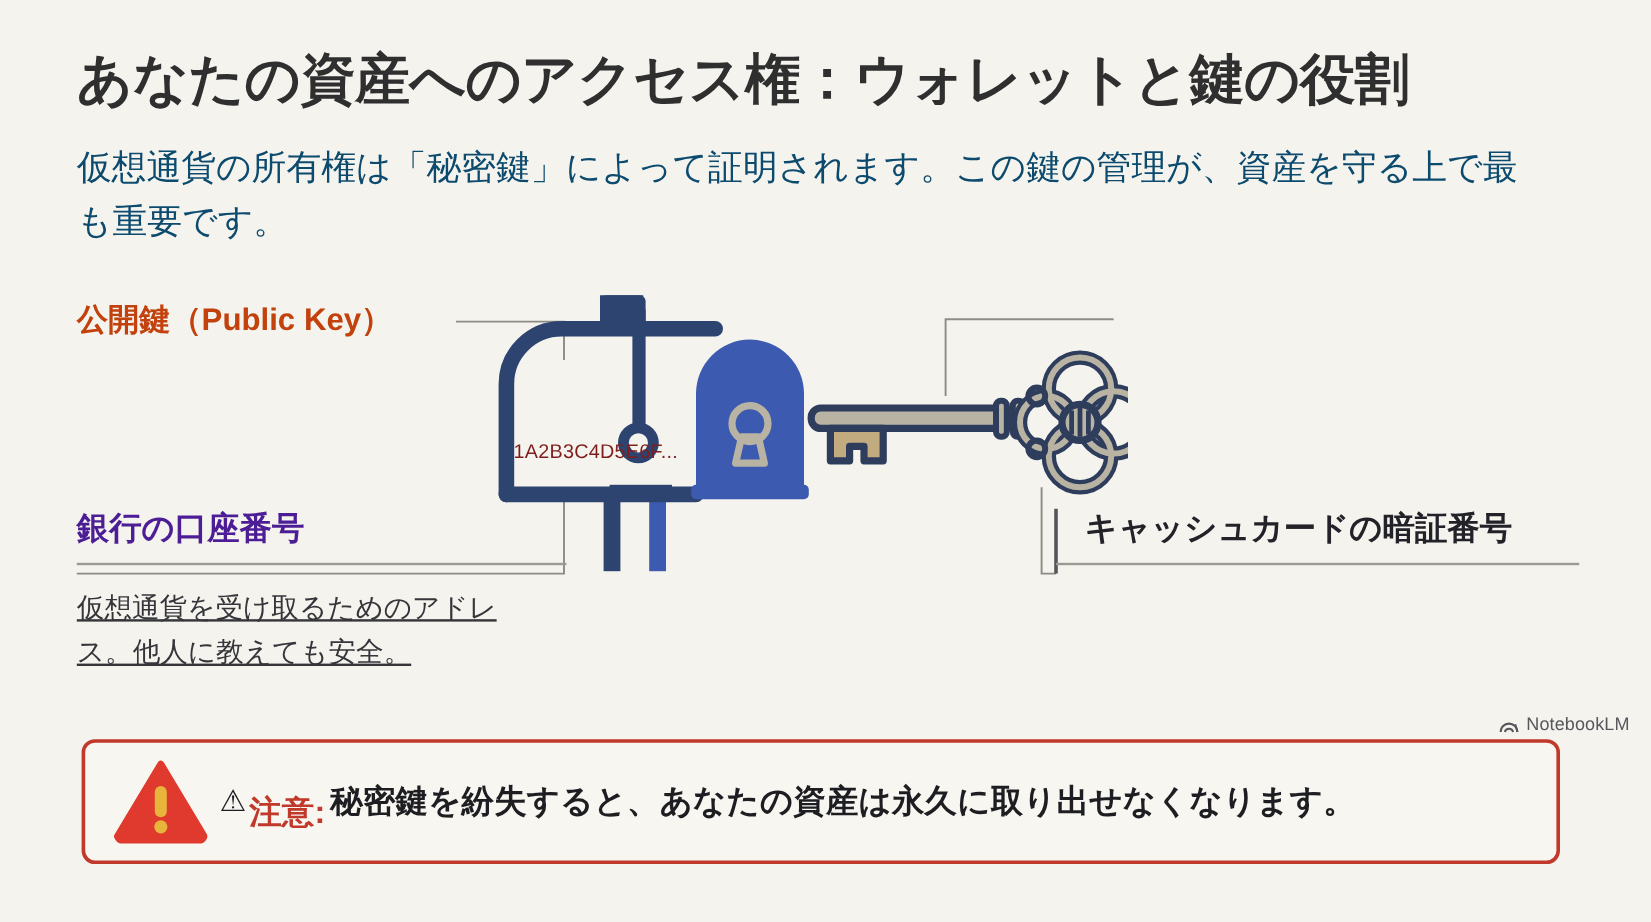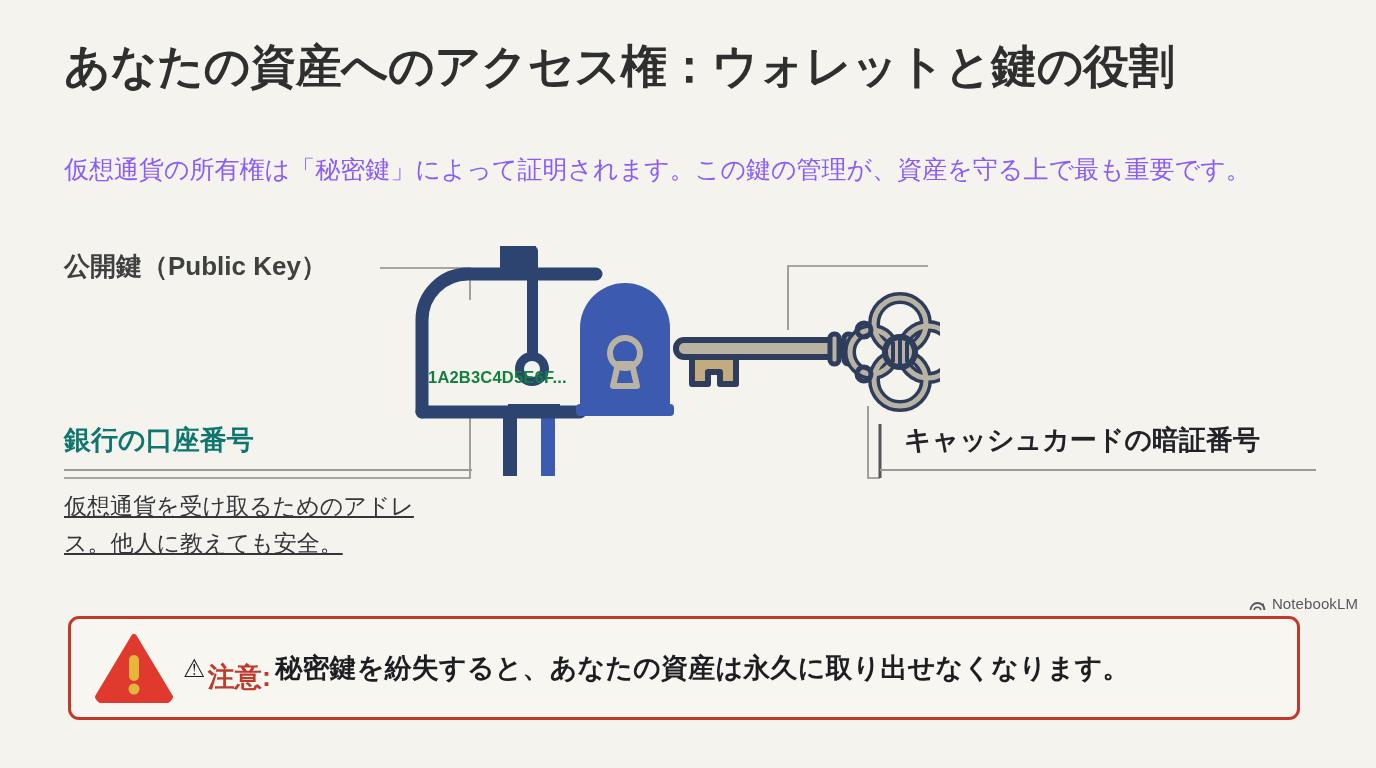--- a/index.html
+++ b/index.html
@@ -34,35 +34,34 @@
     letter-spacing: -0.5px;
     color: #2f2f2f;
     line-height: 1.15;
     white-space: nowrap;
   }
   .subtitle {
     position: absolute;
     left: 64px;
     top: 118px;
     width: 1230px;
-    font-size: 25px;
+    font-size: 29px;
     font-weight: 400;
     line-height: 1.55;
-    color: #8b5cf6;
-    margin-top: 32px;
+    color: #0c4a6e;
   }
 
   
   .label-public {
     position: absolute;
     left: 64px;
     top: 249px;
     font-size: 26px;
     font-weight: 700;
-    color: #404040;
+    color: #c2410c;
     white-space: nowrap;
   }
   .label-private {
     position: absolute;
     left: 932px;
     top: 249px;
     font-size: 26px;
     font-weight: 700;
     color: #23232a;
     white-space: nowrap;
@@ -84,44 +83,43 @@
     left: 400px;
     top: 228px;
     width: 540px;
     height: 265px;
   }
   .mailbox-address {
     position: absolute;
     left: 428px;
     top: 368px;
     font-size: 16.5px;
-    color: #15803d;
+    color: #7f1d1d;
     letter-spacing: 0.2px;
     font-family: "Liberation Sans", "DejaVu Sans", sans-serif;
     white-space: nowrap;
-    font-weight: bold;
   }
 
   
   .block-left {
     position: absolute;
     left: 64px;
     top: 424px;
     width: 410px;
   }
   .block-right {
     position: absolute;
     left: 880px;
     top: 424px;
     width: 436px;
   }
   .block-left .block-heading {
     font-size: 27px;
     font-weight: 700;
-    color: #0f766e;
+    color: #4c1d95;
     line-height: 1.2;
     padding-bottom: 13px;
     white-space: nowrap;
   }
   .block-left .rule {
     width: 408px;
     height: 1.5px;
     background: #9a9a93;
   }
   .block-left .block-body {

